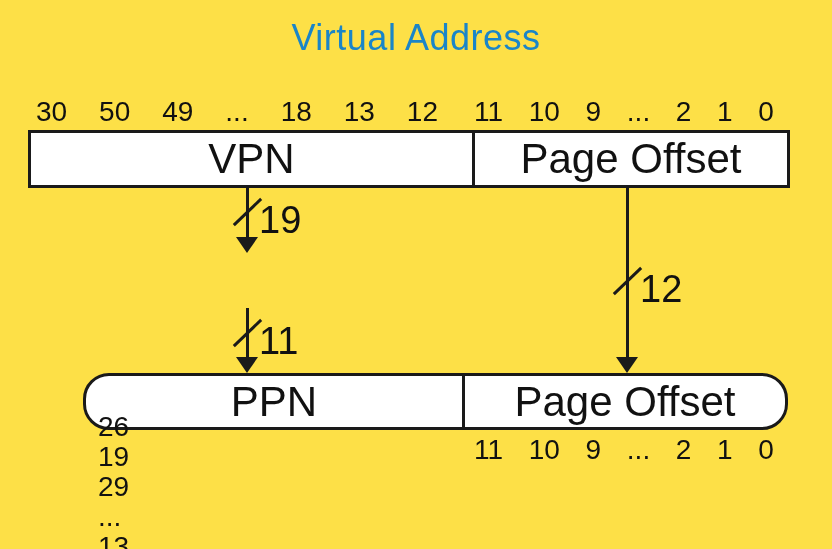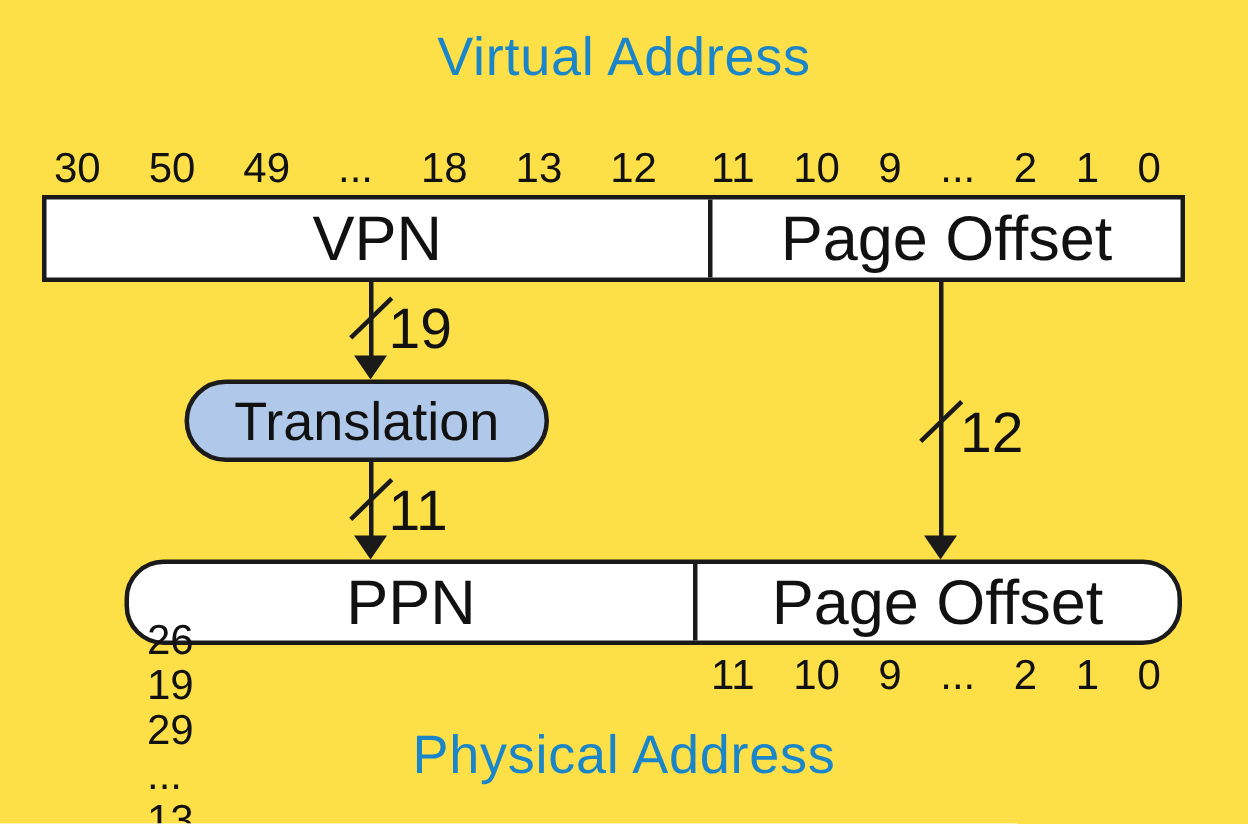--- a/index.html
+++ b/index.html
@@ -114,21 +114,20 @@
   <div class="abox" style="left:28px; top:130px; width:762px; height:58px;">
     <div class="field" style="width:441px;">VPN</div>
     <div class="field second">Page Offset</div>
   </div>
 
   <div class="vline" style="left:246px; top:186px; height:54px;"></div>
   <div class="ahead" style="left:236px; top:237px;"></div>
   <div class="slash" style="left:246px; top:193px;"></div>
   <span class="wlabel" style="left:259px; top:200px;">19</span>
 
-  <div class="pill" style="left:123px; top:253px; width:243px; height:55px;">Translation</div>
 
   <div class="vline" style="left:246px; top:308px; height:52px;"></div>
   <div class="ahead" style="left:236px; top:357px;"></div>
   <div class="slash" style="left:246px; top:314px;"></div>
   <span class="wlabel" style="left:259px; top:321px;">11</span>
 
   <div class="vline" style="left:626px; top:186px; height:172px;"></div>
   <div class="ahead" style="left:616px; top:357px;"></div>
   <div class="slash" style="left:626px; top:262px;"></div>
   <span class="wlabel" style="left:640px; top:269px;">12</span>
@@ -150,15 +149,14 @@
   <div class="bits" style="left:474px; top:435px; width:300px;">
     <span>11</span>
     <span>10</span>
     <span>9</span>
     <span>...</span>
     <span>2</span>
     <span>1</span>
     <span>0</span>
   </div>
 
-  <div class="blue-title" style="top:483px;">Physical Address</div>
 
 </div>
 
 </body></html>

